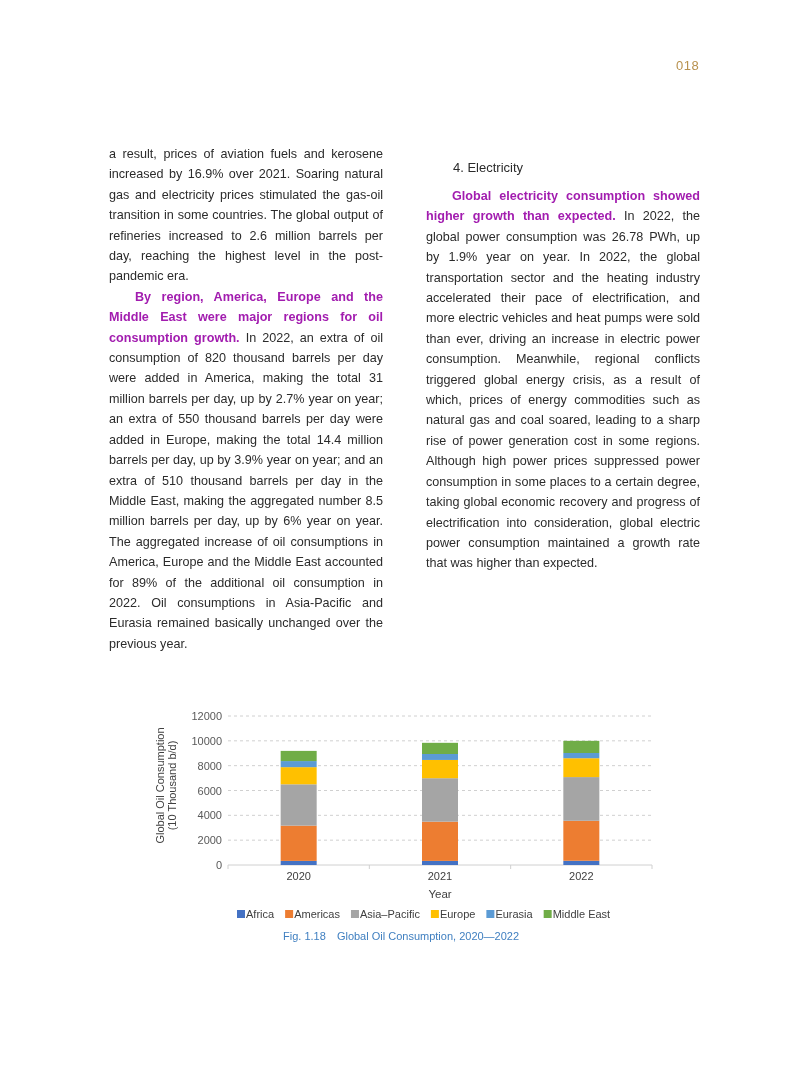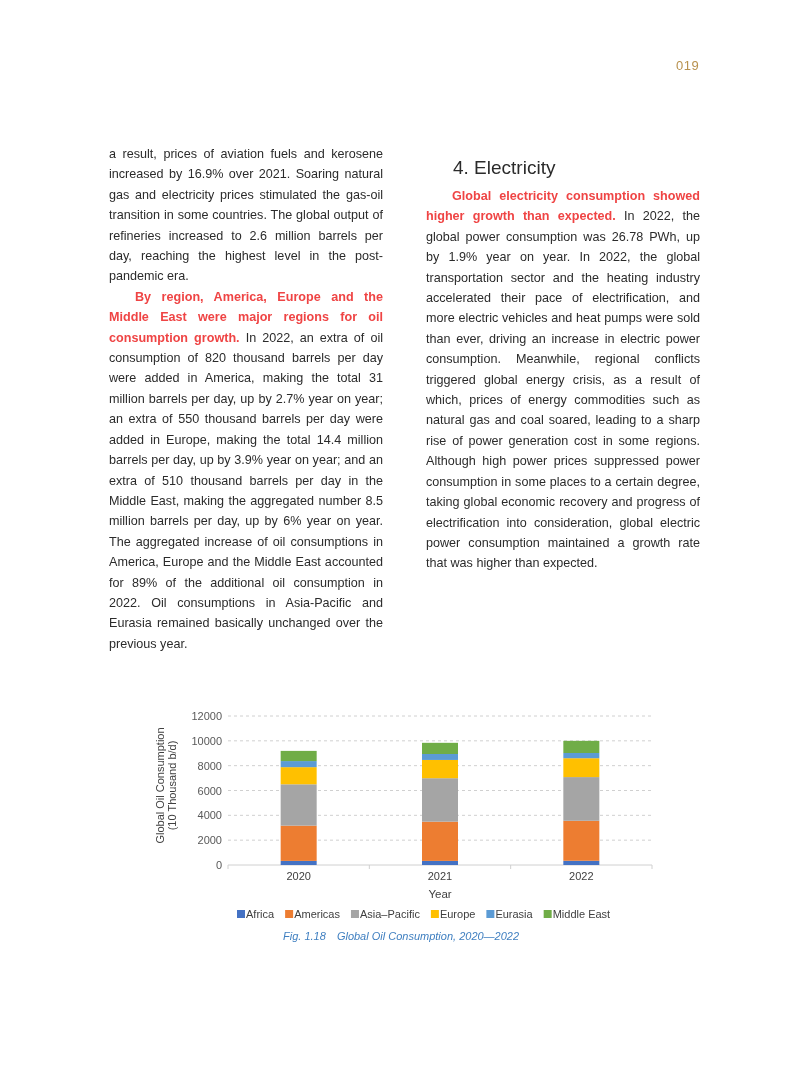--- a/index.html
+++ b/index.html
@@ -6,31 +6,31 @@
   body {
     width: 793px; height: 1077px; background: #ffffff; position: relative;
     font-family: "Liberation Sans", sans-serif; color: #2b2b2b; overflow: hidden;
   }
   .page-num { position: absolute; top: 58px; left: 676px; font-size: 13px; color: #b8914e; letter-spacing: 0.5px; }
   .col { position: absolute; width: 274px; font-size: 12.6px; line-height: 20.4px; }
   .col-left { left: 109px; top: 144px; }
   .col-right { left: 426px; top: 158px; }
   .col p { margin: 0; text-align: justify; }
   .col p.indent { text-indent: 26px; }
-  .col b { font-weight: bold; color: #ef4444; margin-top: 24px; }
-  .section-title { font-size: 19px; margin: 0 0 8px 27px !important; line-height: 20px; }
+  .col b { font-weight: bold; color: #a21caf; margin-top: 24px; }
+  .section-title { font-size: 13px; margin: 0 0 8px 27px !important; line-height: 20px; }
   .chart-wrap { position: absolute; left: 150px; top: 705px; width: 520px; height: 250px; }
   svg text { font-family: "Liberation Sans", sans-serif; }
-  .caption { position: absolute; top: 930px; left: 283px; font-size: 11px; color: #3f7fc0; font-style: italic; }
+  .caption { position: absolute; top: 930px; left: 283px; font-size: 11px; color: #3f7fc0; }
   .caption .fig { margin-right: 8px; }
 </style>
 </head>
 <body>
 
-<div class="page-num">019</div>
+<div class="page-num">018</div>
 
 <div class="col col-left">
   <p><b></b><span>a result, prices of aviation fuels and kerosene increased by 16.9% over 2021. Soaring natural gas and electricity prices stimulated the gas-oil transition in some countries. The global output of refineries increased to 2.6 million barrels per day, reaching the highest level in the post-pandemic era.</span></p>
   <p class="indent"><b>By region, America, Europe and the Middle East were major regions for oil consumption growth.</b><span> In 2022, an extra of oil consumption of 820 thousand barrels per day were added in America, making the total 31 million barrels per day, up by 2.7% year on year; an extra of 550 thousand barrels per day were added in Europe, making the total 14.4 million barrels per day, up by 3.9% year on year; and an extra of 510 thousand barrels per day in the Middle East, making the aggregated number 8.5 million barrels per day, up by 6% year on year. The aggregated increase of oil consumptions in America, Europe and the Middle East accounted for 89% of the additional oil consumption in 2022. Oil consumptions in Asia-Pacific and Eurasia remained basically unchanged over the previous year.</span></p>
 </div>
 
 <div class="col col-right">
   <p class="section-title">4. Electricity</p>
   <p class="indent"><b>Global electricity consumption showed higher growth than expected.</b><span> In 2022, the global power consumption was 26.78 PWh, up by 1.9% year on year. In 2022, the global transportation sector and the heating industry accelerated their pace of electrification, and more electric vehicles and heat pumps were sold than ever, driving an increase in electric power consumption. Meanwhile, regional conflicts triggered global energy crisis, as a result of which, prices of energy commodities such as natural gas and coal soared, leading to a sharp rise of power generation cost in some regions. Although high power prices suppressed power consumption in some places to a certain degree, taking global economic recovery and progress of electrification into consideration, global electric power consumption maintained a growth rate that was higher than expected.</span></p>
 </div>

